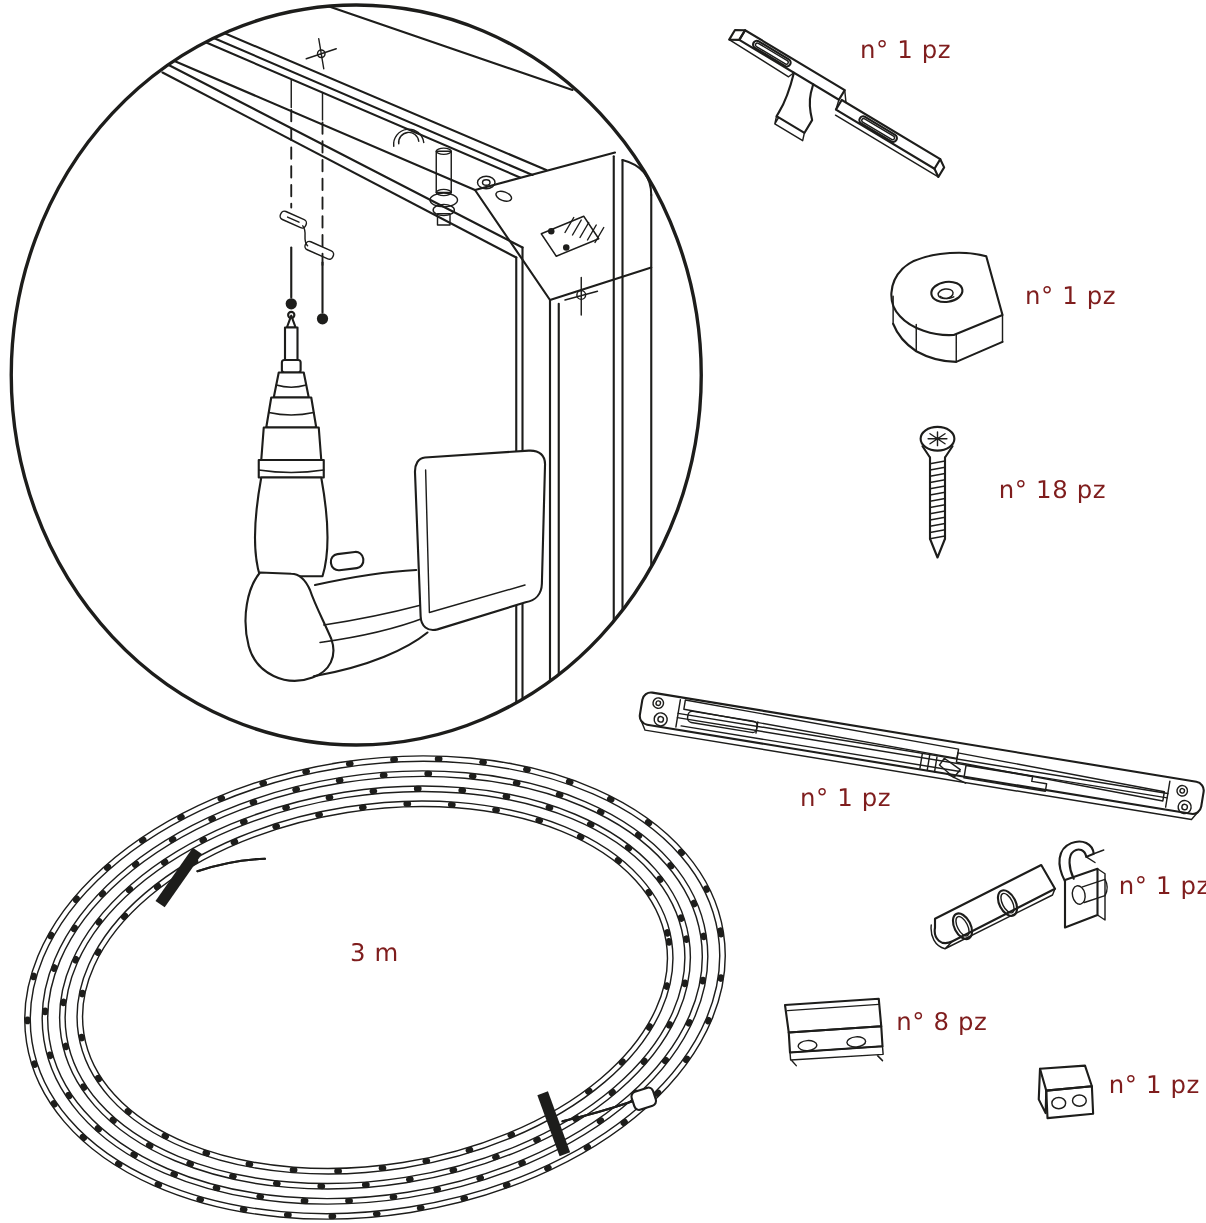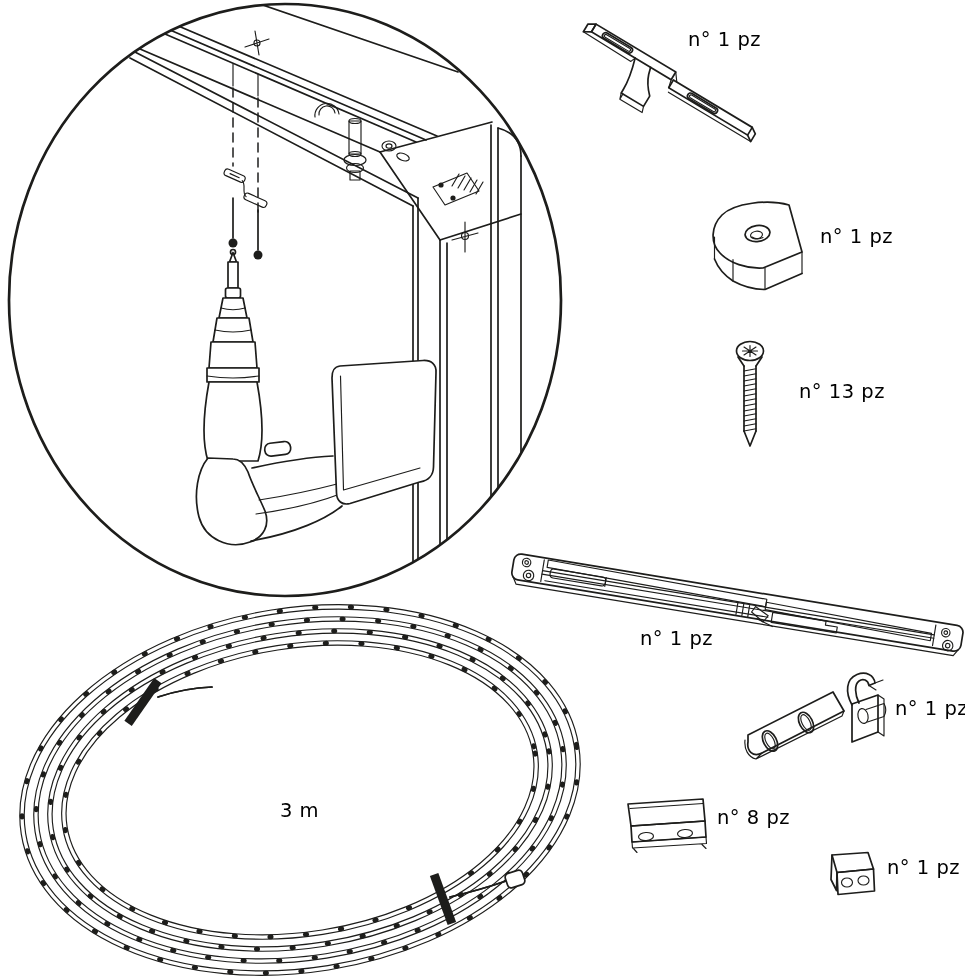--- a/index.html
+++ b/index.html
@@ -1,19 +1,19 @@
 <!DOCTYPE html>
 <html><head>
 <meta charset="utf-8">
 <style>
   html,body{margin:0;padding:0;background:#fff}
   .stage{position:relative;width:965px;height:978px;background:#fff;overflow:hidden;
          font-family:"DejaVu Sans",sans-serif}
   .stage svg{position:absolute;left:0;top:0}
-  .qty{position:absolute;font-size:19.5px;line-height:1.15;color:#000000;
+  .qty{position:absolute;font-size:19.5px;line-height:1.15;color:#7f1d1d;
        letter-spacing:.5px;white-space:nowrap}
   
   .art *{stroke:#1d1d1b;fill:none;stroke-width:1.7;stroke-linecap:round;stroke-linejoin:round}
   .art .thin{stroke-width:1.15}
   .art .thick{stroke-width:2.7}
   .art .fw{fill:#ffffff}
   .art .fk{fill:#1d1d1b;stroke:none}
   .art .dash{stroke-dasharray:9 6;stroke-width:1.5}
   .art .tick{stroke-dasharray:1.6 34;stroke-width:4.6}
 </style>
@@ -241,19 +241,19 @@
     <path d="M450,897 Q480,890 506,881" stroke-width="6"></path>
     <path d="M450,897 Q480,890 506,881" stroke="#fff" stroke-width="3"></path>
     <rect class="fw" x="-9" y="-7.5" width="18" height="15" rx="4" transform="translate(515,879) rotate(-18)"></rect>
     <rect class="fk" x="-4.5" y="-26" width="9" height="52" transform="translate(143,702) rotate(35)"></rect>
     <rect class="fk" x="-4.5" y="-26" width="9" height="52" transform="translate(443,899) rotate(-20)"></rect>
   </g>
 </svg>
 
 <div class="qty" style="left:688px;top:29px">n° 1 pz</div>
 <div class="qty" style="left:820px;top:226px">n° 1 pz</div>
-<div class="qty" style="left:799px;top:381px">n° 13 pz</div>
+<div class="qty" style="left:799px;top:381px">n° 18 pz</div>
 <div class="qty" style="left:640px;top:628px">n° 1 pz</div>
 <div class="qty" style="left:895px;top:698px">n° 1 pz</div>
 <div class="qty" style="left:717px;top:807px">n° 8 pz</div>
 <div class="qty" style="left:887px;top:857px">n° 1 pz</div>
-<div class="qty" style="left:280px;top:800px">3 m</div>
+<div class="qty" style="left:280px;top:752px">3 m</div>
 </div>
 
 </body></html>

